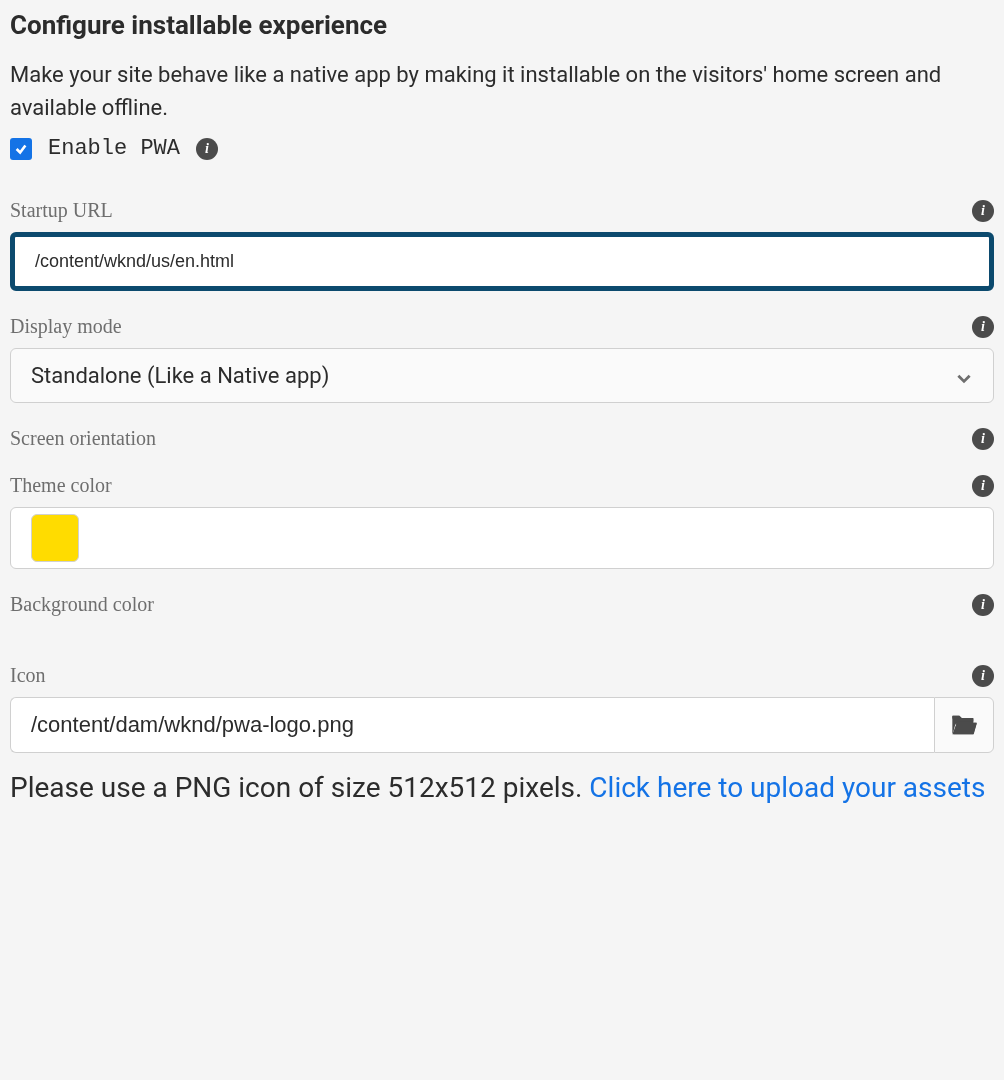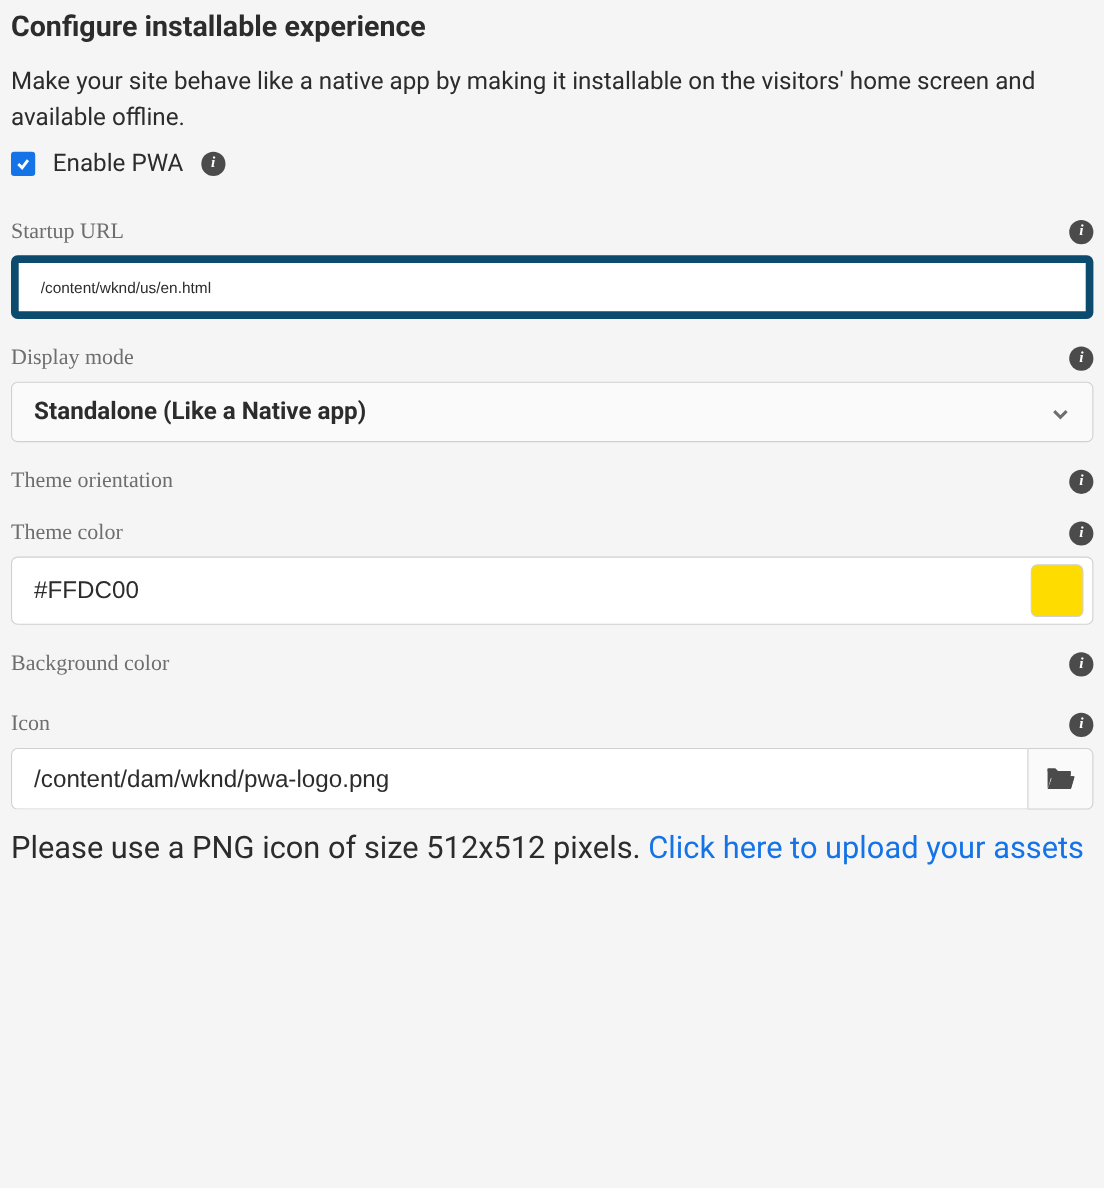--- a/index.html
+++ b/index.html
@@ -45,20 +45,21 @@
     .checkbox svg {
       width: 14px;
       height: 14px;
       stroke: white;
       stroke-width: 3;
       fill: none;
     }
     .checkbox-label {
       font-size: 22px;
       color: #2c2c2c;
+      font-family: Liberation Mono, monospace;
     }
     .info-icon {
       width: 22px;
       height: 22px;
       background: #4b4b4b;
       border-radius: 50%;
       display: flex;
       align-items: center;
       justify-content: center;
       color: white;
@@ -78,40 +79,39 @@
       margin-bottom: 10px;
     }
     .field-label {
       font-size: 20px;
       color: #6e6e6e;
       font-family: Liberation Serif, serif;
     }
     .text-input {
       width: 100%;
       padding: 14px 20px;
-      font-size: 14px;
-      border: 7px solid #0c4a6e;
+      font-size: 18px;
+      border: 5px solid #0c4a6e;
       border-radius: 6px;
       background: #ffffff;
       color: #2c2c2c;
       outline: none;
     }
     .select-input {
       width: 100%;
       padding: 14px 20px;
       font-size: 22px;
       border: 1px solid #d0d0d0;
       border-radius: 6px;
       background: #fafafa;
       color: #2c2c2c;
       cursor: pointer;
       display: flex;
       align-items: center;
       justify-content: space-between;
-      font-weight: bold;
     }
     .chevron {
       width: 18px;
       height: 18px;
     }
     .chevron svg {
       width: 100%;
       height: 100%;
       stroke: #6e6e6e;
       stroke-width: 2.5;
@@ -176,21 +176,21 @@
       font-size: 28px;
       color: #2c2c2c;
       margin-top: 18px;
     }
     .link {
       color: #1473e6;
       text-decoration: none;
       cursor: pointer;
     }
     .icon-section {
-      margin-top: 32px;
+      margin-top: 48px;
     }
   </style>
 </head>
 <body>
 
 <h1>Configure installable experience</h1>
 
 <p class="description">Make your site behave like a native app by making it installable on the visitors' home screen and available offline.</p>
 
 <div class="checkbox-row">
@@ -219,32 +219,31 @@
   <div class="select-input">
     <span>Standalone (Like a Native app)</span>
     <span class="chevron"><svg viewBox="0 0 16 16">
           <polyline points="3,6 8,11 13,6"></polyline>
         </svg></span>
   </div>
 </div>
 
 <div class="field-group">
   <div class="field-label-row">
-    <span class="field-label">Theme orientation</span>
+    <span class="field-label">Screen orientation</span>
     <div class="info-icon">i</div>
   </div>
 </div>
 
 <div class="field-group">
   <div class="field-label-row">
     <span class="field-label">Theme color</span>
     <div class="info-icon">i</div>
   </div>
   <div class="color-input-wrapper">
-    <input class="color-text" type="text" value="#FFDC00" style="">
     <div class="color-swatch" style="background: rgb(255, 220, 0);"></div>
   </div>
 </div>
 
 <div class="field-group">
   <div class="field-label-row">
     <span class="field-label">Background color</span>
     <div class="info-icon">i</div>
   </div>
 </div>

